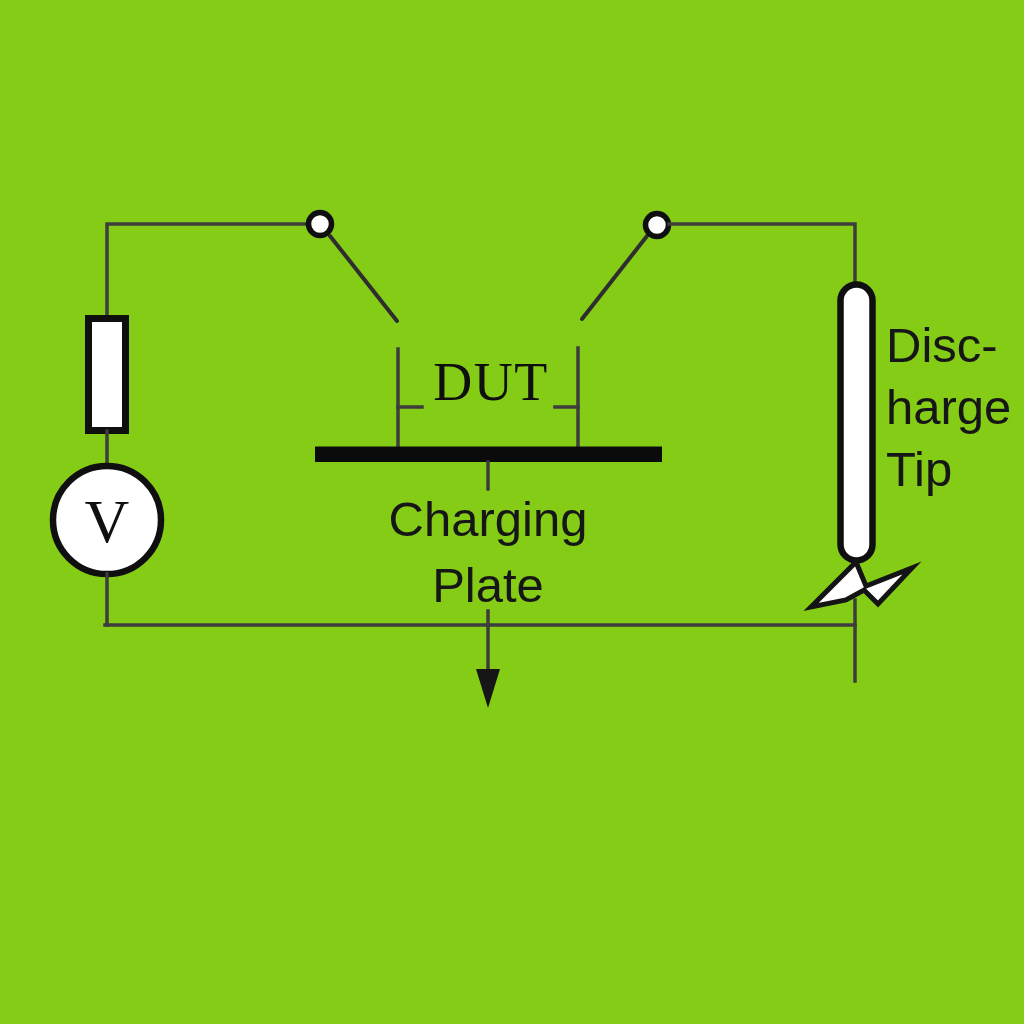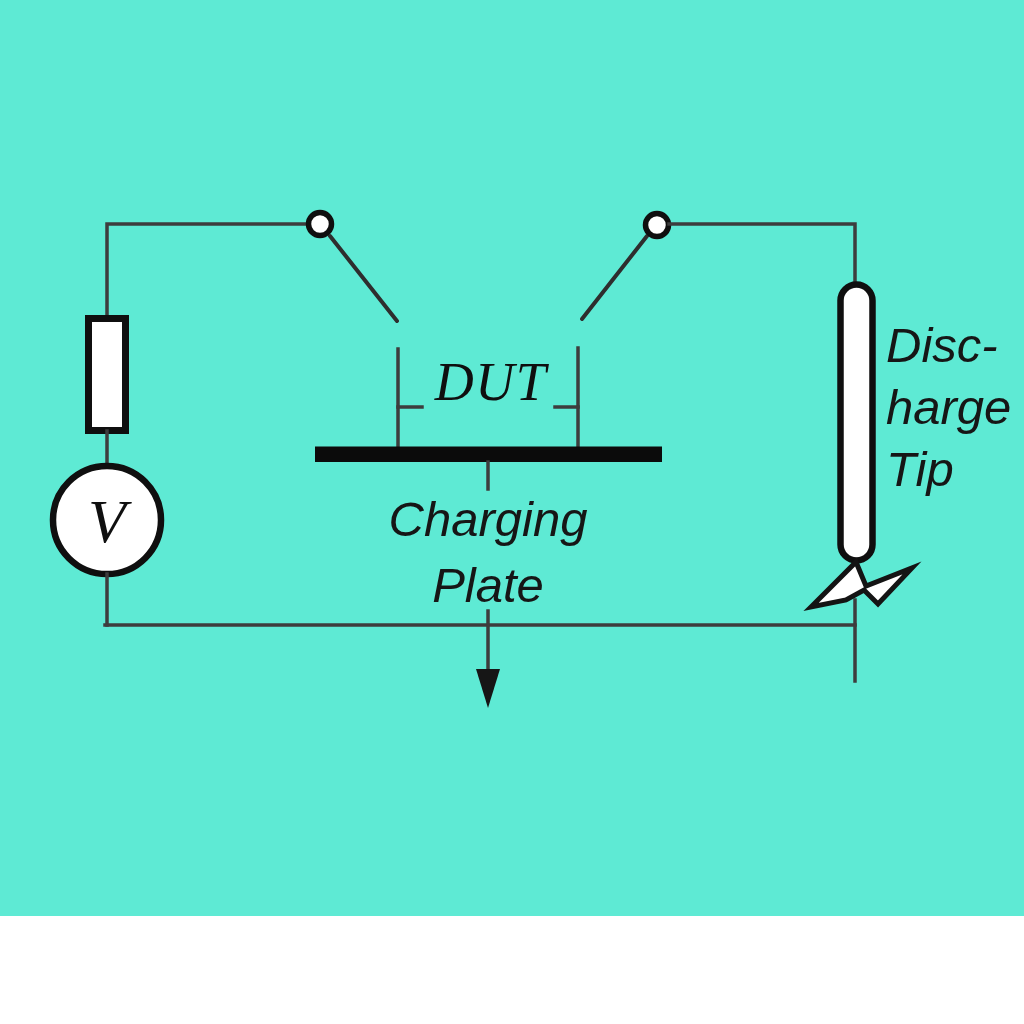--- a/index.html
+++ b/index.html
@@ -6,23 +6,22 @@
     margin: 0;
     padding: 0;
     background: #ffffff;
     width: 1024px;
     height: 1024px;
     overflow: hidden;
   }
   .canvas {
     position: relative;
     width: 1024px;
-    height: 916px;
-    background: #5eead4;
-    font-style: italic;
+    height: 1024px;
+    background: #84cc16;
   }
   svg { display: block; }
   .wire {
     fill: none;
     stroke: #3d3d3d;
     stroke-width: 3.5;
     stroke-linecap: square;
     stroke-linejoin: miter;
   }
   .arm {

